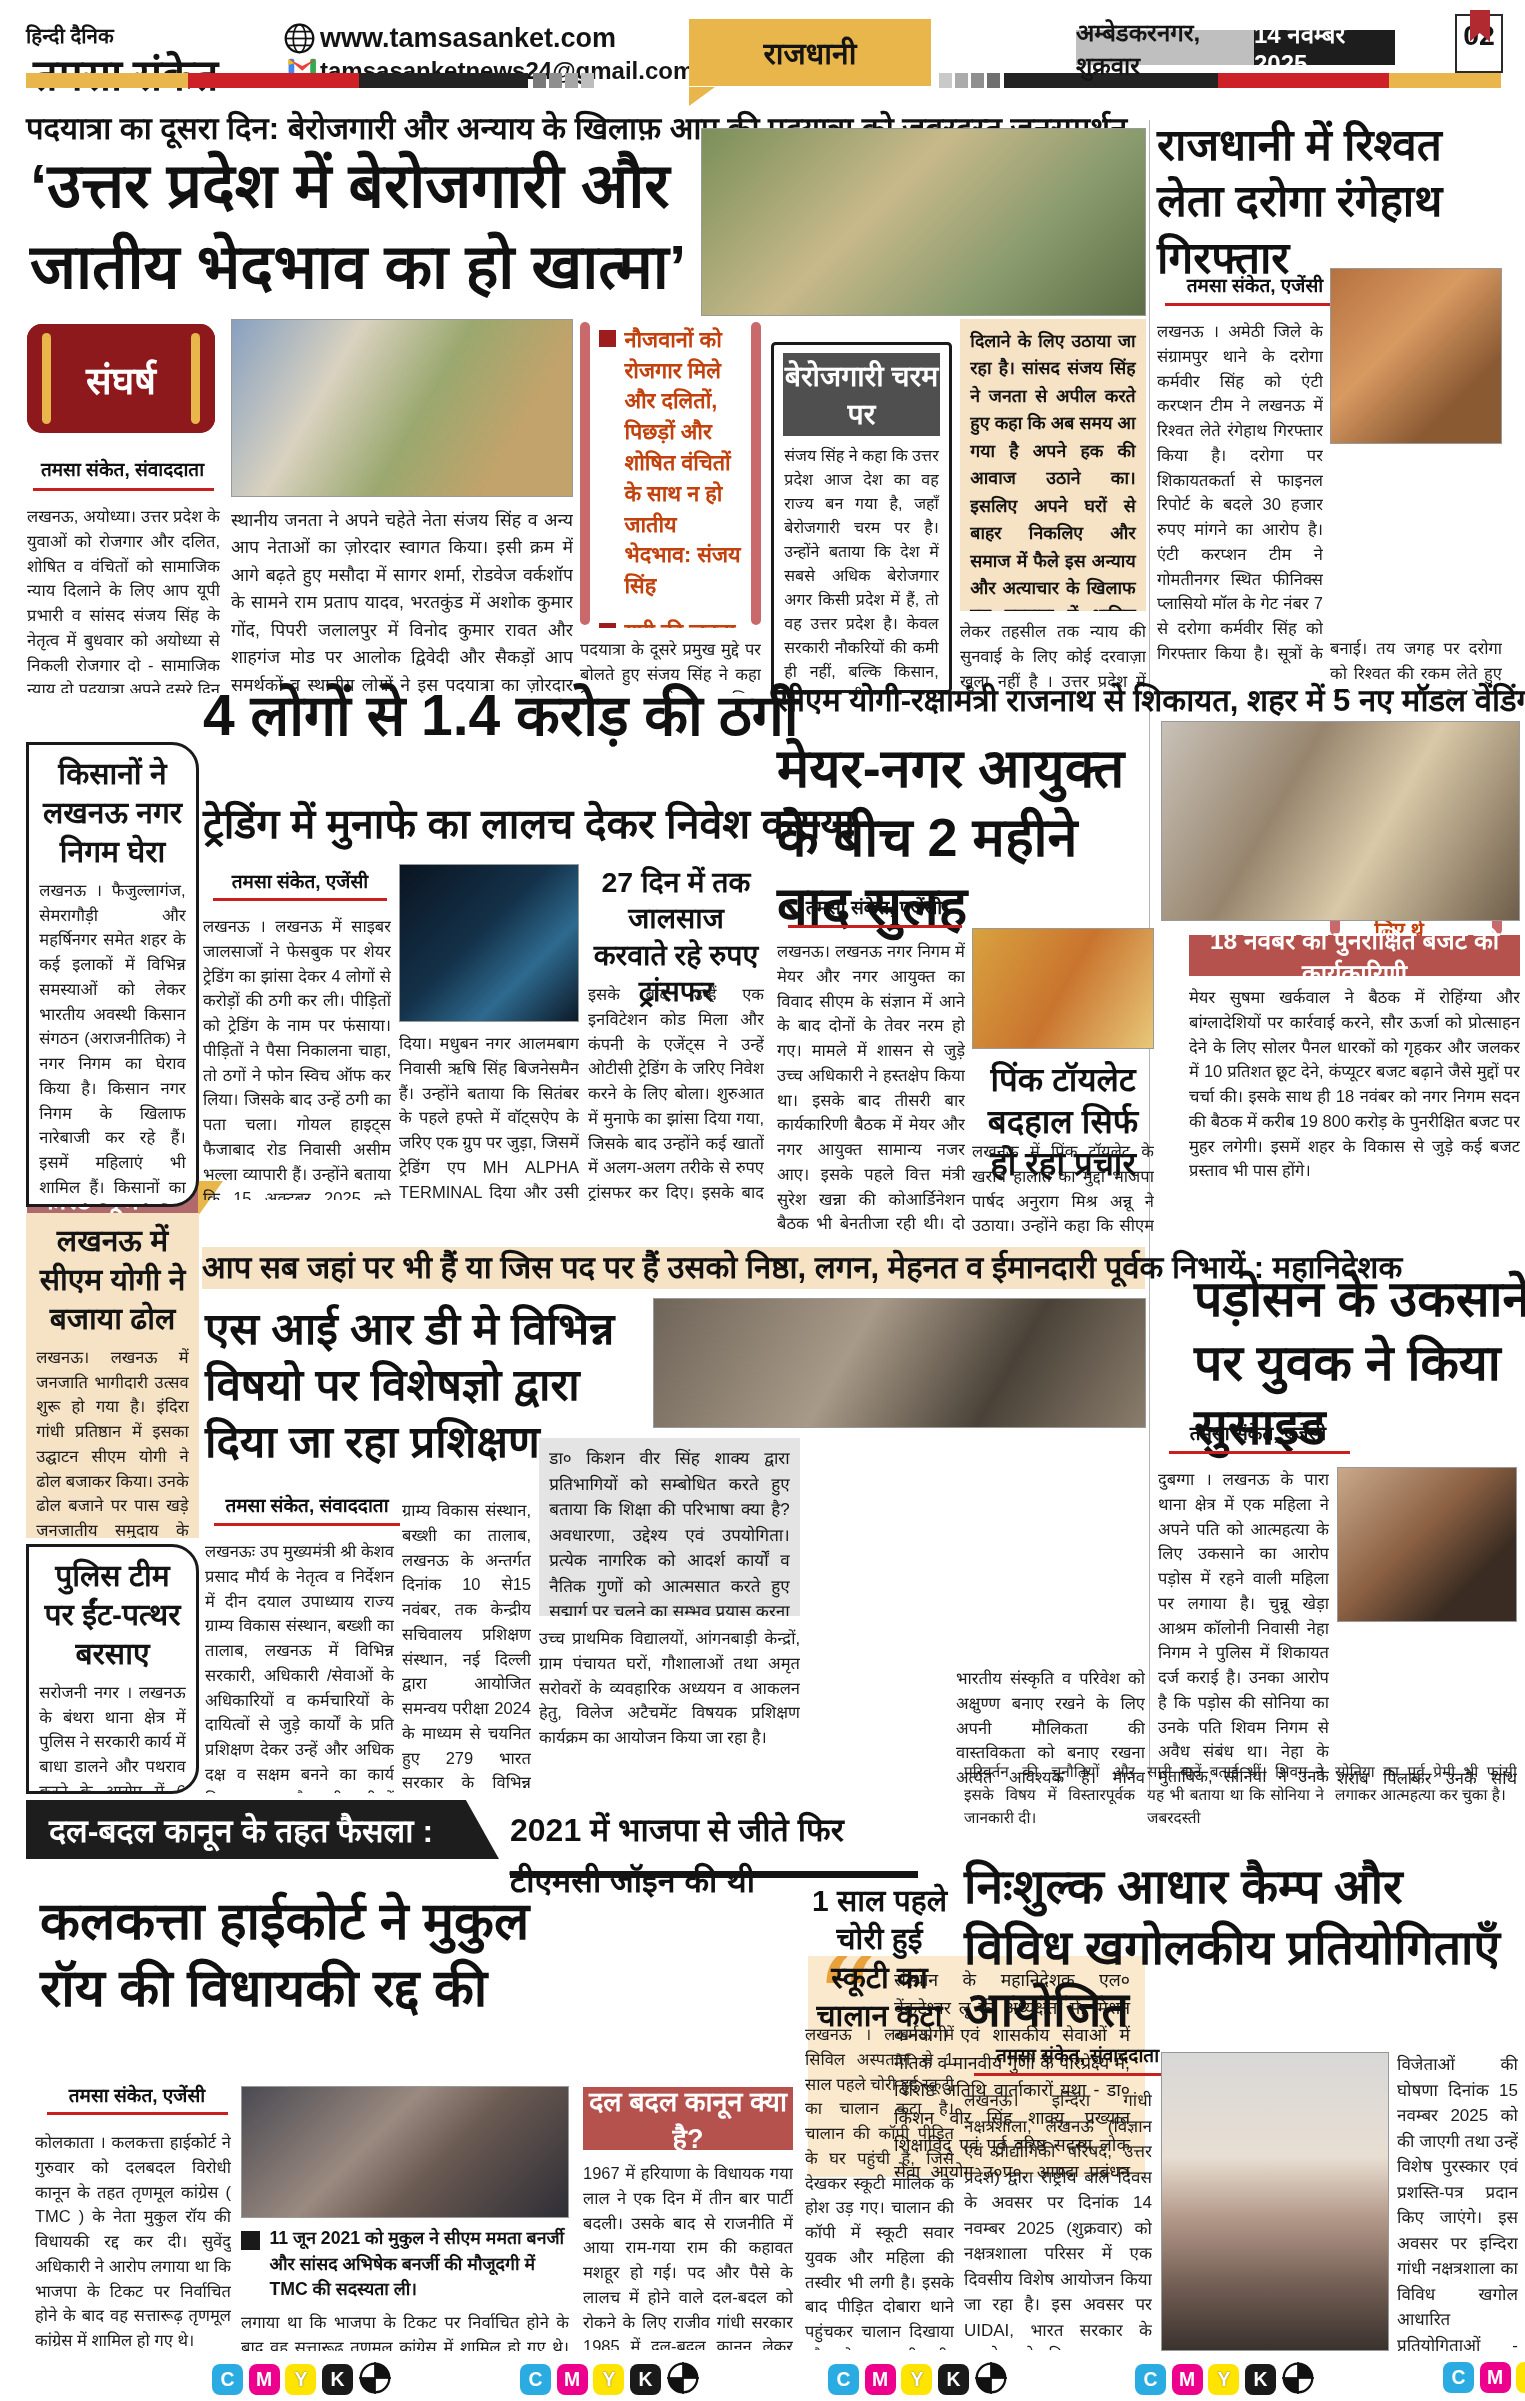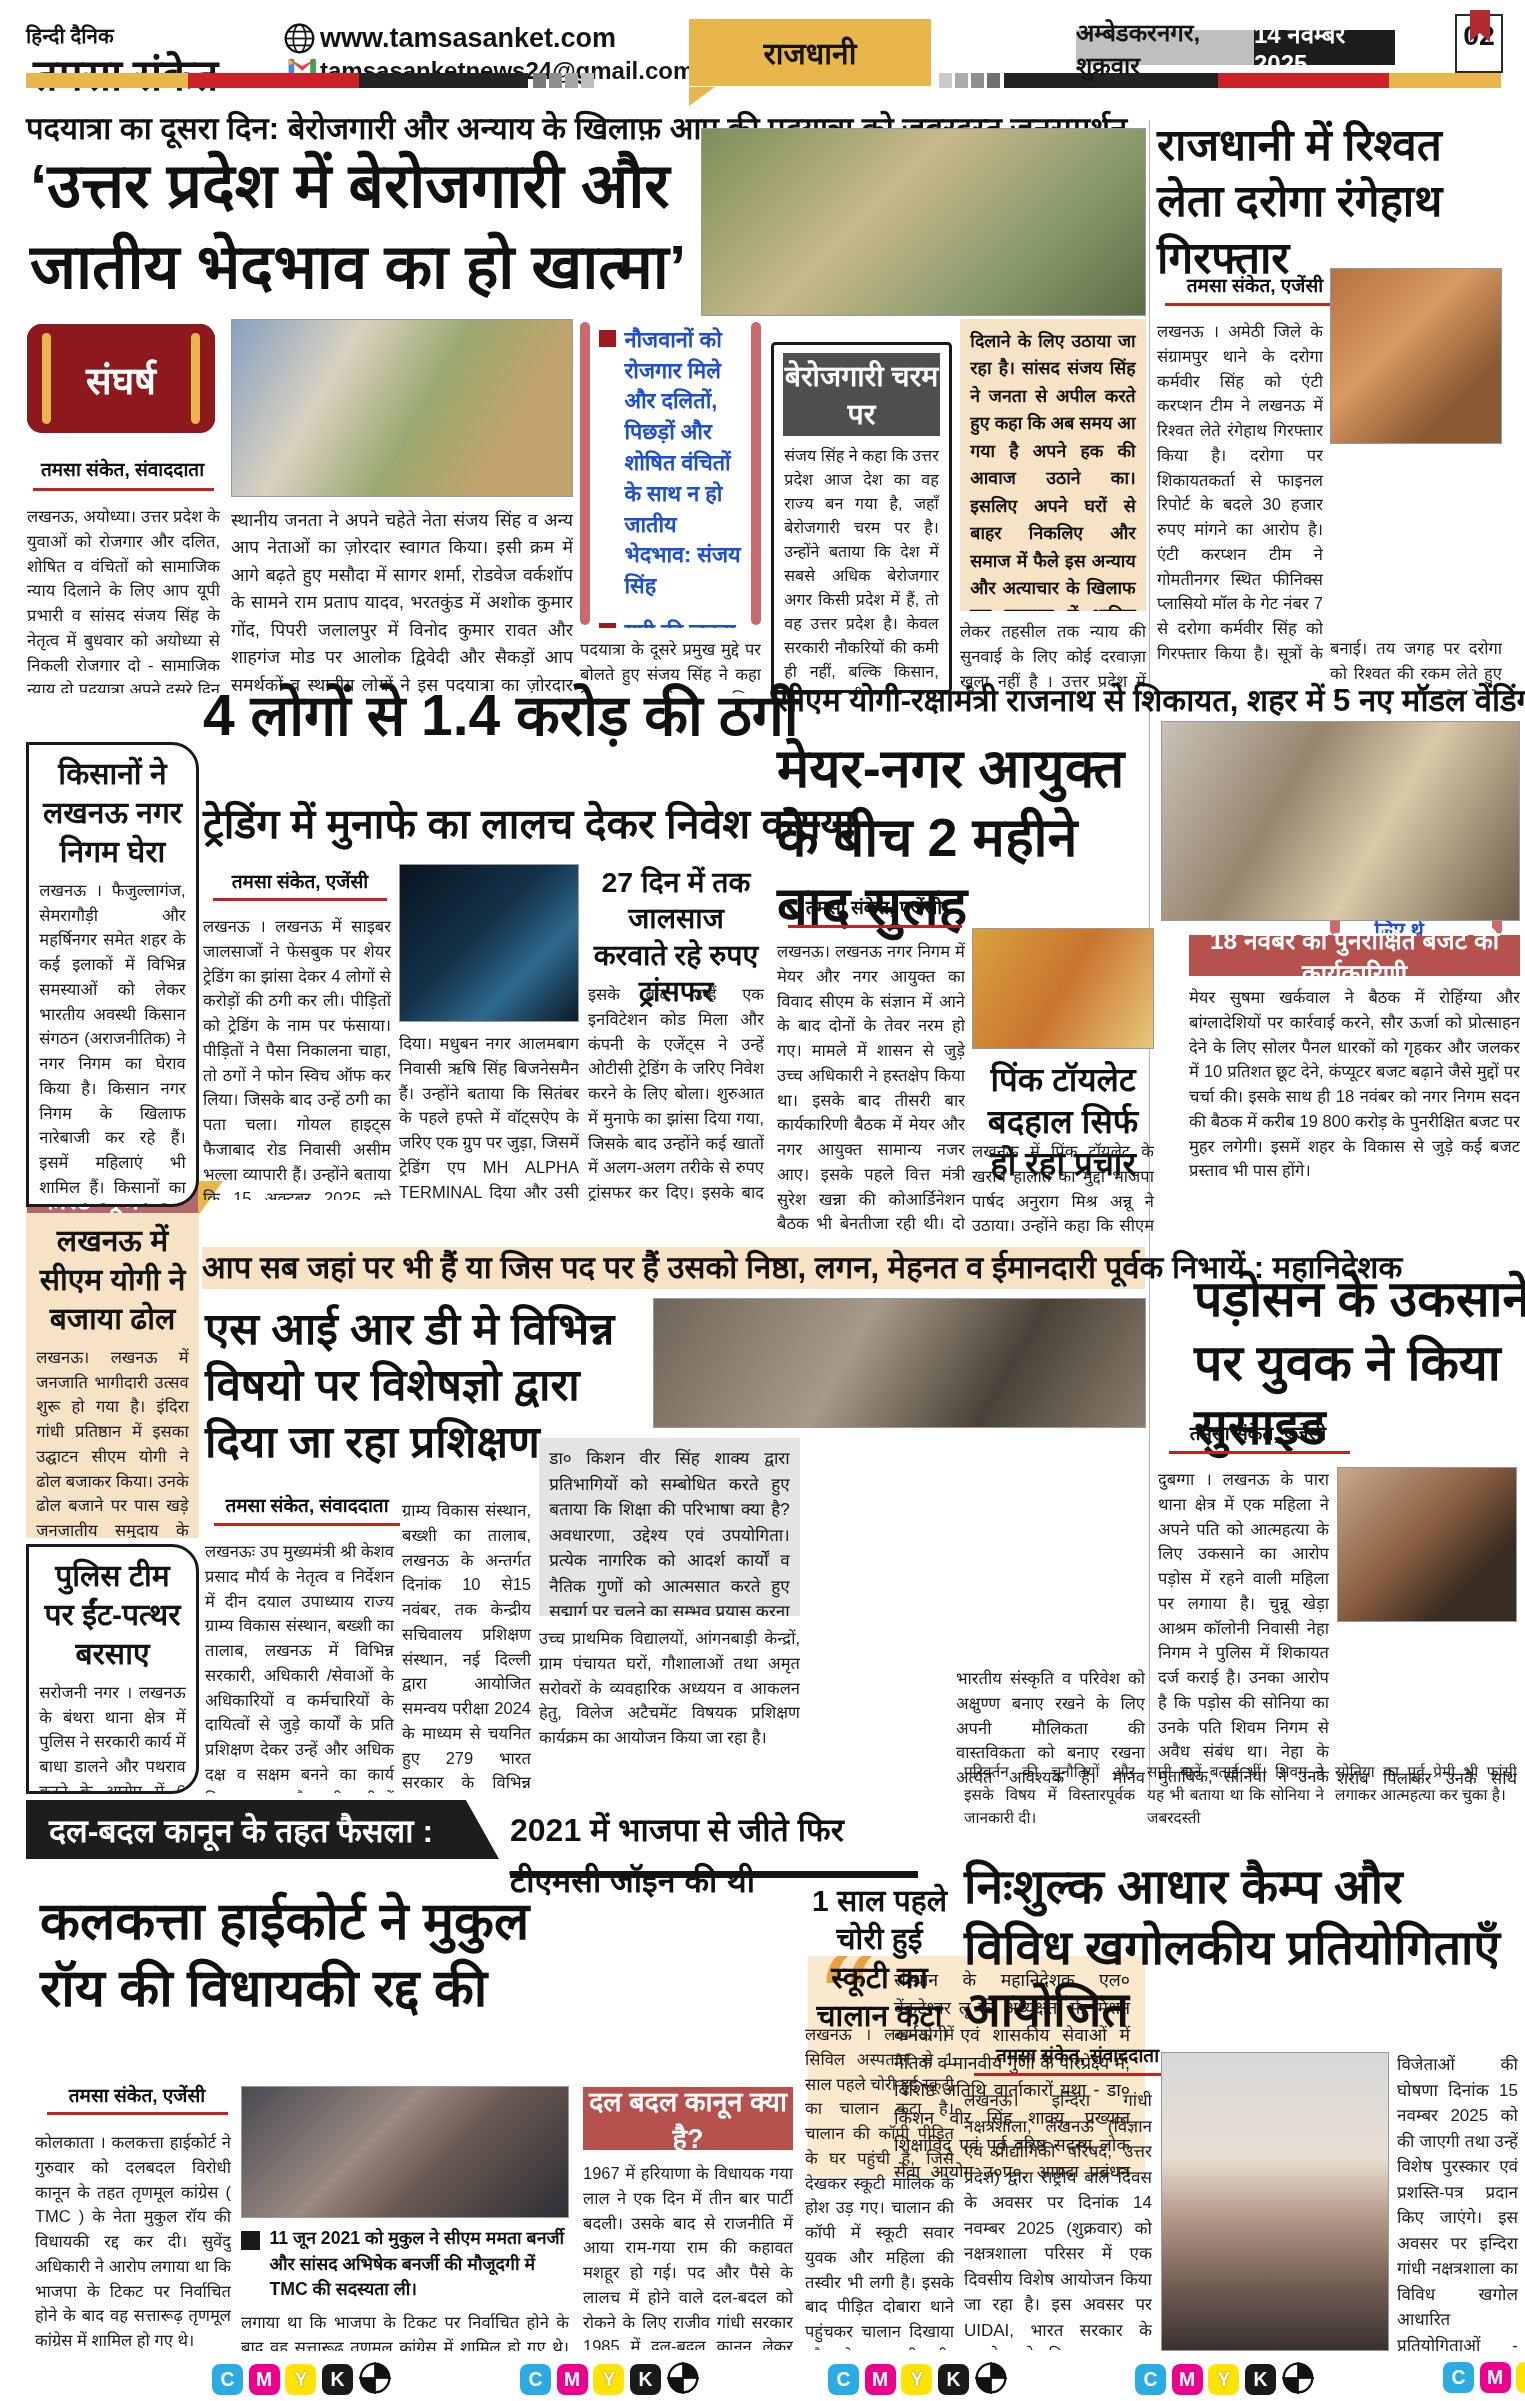--- a/index.html
+++ b/index.html
@@ -25,21 +25,21 @@
 
   
   .badge { background:#8e191d; border-radius:15px; display:flex; align-items:center; justify-content:center; color:#fff; font-weight:800; font-size:38px; box-shadow:inset 0 0 0 3.4px #8e191d; }
   .badge::before, .badge::after { content:""; position:absolute; top:9px; bottom:9px; width:9px; background:#e9b64c; border-radius:4.6px; }
   .badge::before { left:15px; } .badge::after { right:15px; }
   .pullbox { position:relative; padding:5.7px 19.4px; }
   .pullbox::before, .pullbox::after { content:""; position:absolute; top:3.4px; bottom:3.4px; width:9.7px; border-radius:5.7px; background:#c9696b; }
   .pullbox::before { left:0; } .pullbox::after { right:0; }
   .pull-item { display:flex; gap:8px; margin-bottom:15px; }
   .pull-bullet { flex:0 0 17px; width:17px; height:17px; background:#9e1b1e; margin-top:5.7px; }
-  .pull-txt { font-size:21.7px; font-weight:700; line-height:1.42; color:#1d4ed8; }
+  .pull-txt { font-size:21.7px; font-weight:700; line-height:1.42; color:#c2410c; }
   .graybar-box { border:3.4px solid #1a1a1a; border-radius:4.6px; background:#fff; }
   .graybar-title { background:#4f4f4f; color:#fff; font-weight:800; font-size:28.5px; text-align:center; margin:8px 9px 3.4px 9px; padding:3.4px 0; }
   .beige { background:#f6e2c5; }
 
   
   .fast-label { background:#b06a6c; color:#fff; font-weight:800; font-size:26px; display:flex; align-items:center; padding-left:12.5px; position:relative; }
   .fast-label::after { content:""; position:absolute; right:-25px; top:0; border-left:25px solid #e9b64c; border-bottom:35px solid transparent; }
   .fast-box { border:3.4px solid #1a1a1a; border-radius:0 27px 27px 0; padding:9px 10.3px; background:#fff; }
   .fast-title { font-size:30px; font-weight:800; text-align:center; line-height:1.3; margin-bottom:6.8px; }
 

